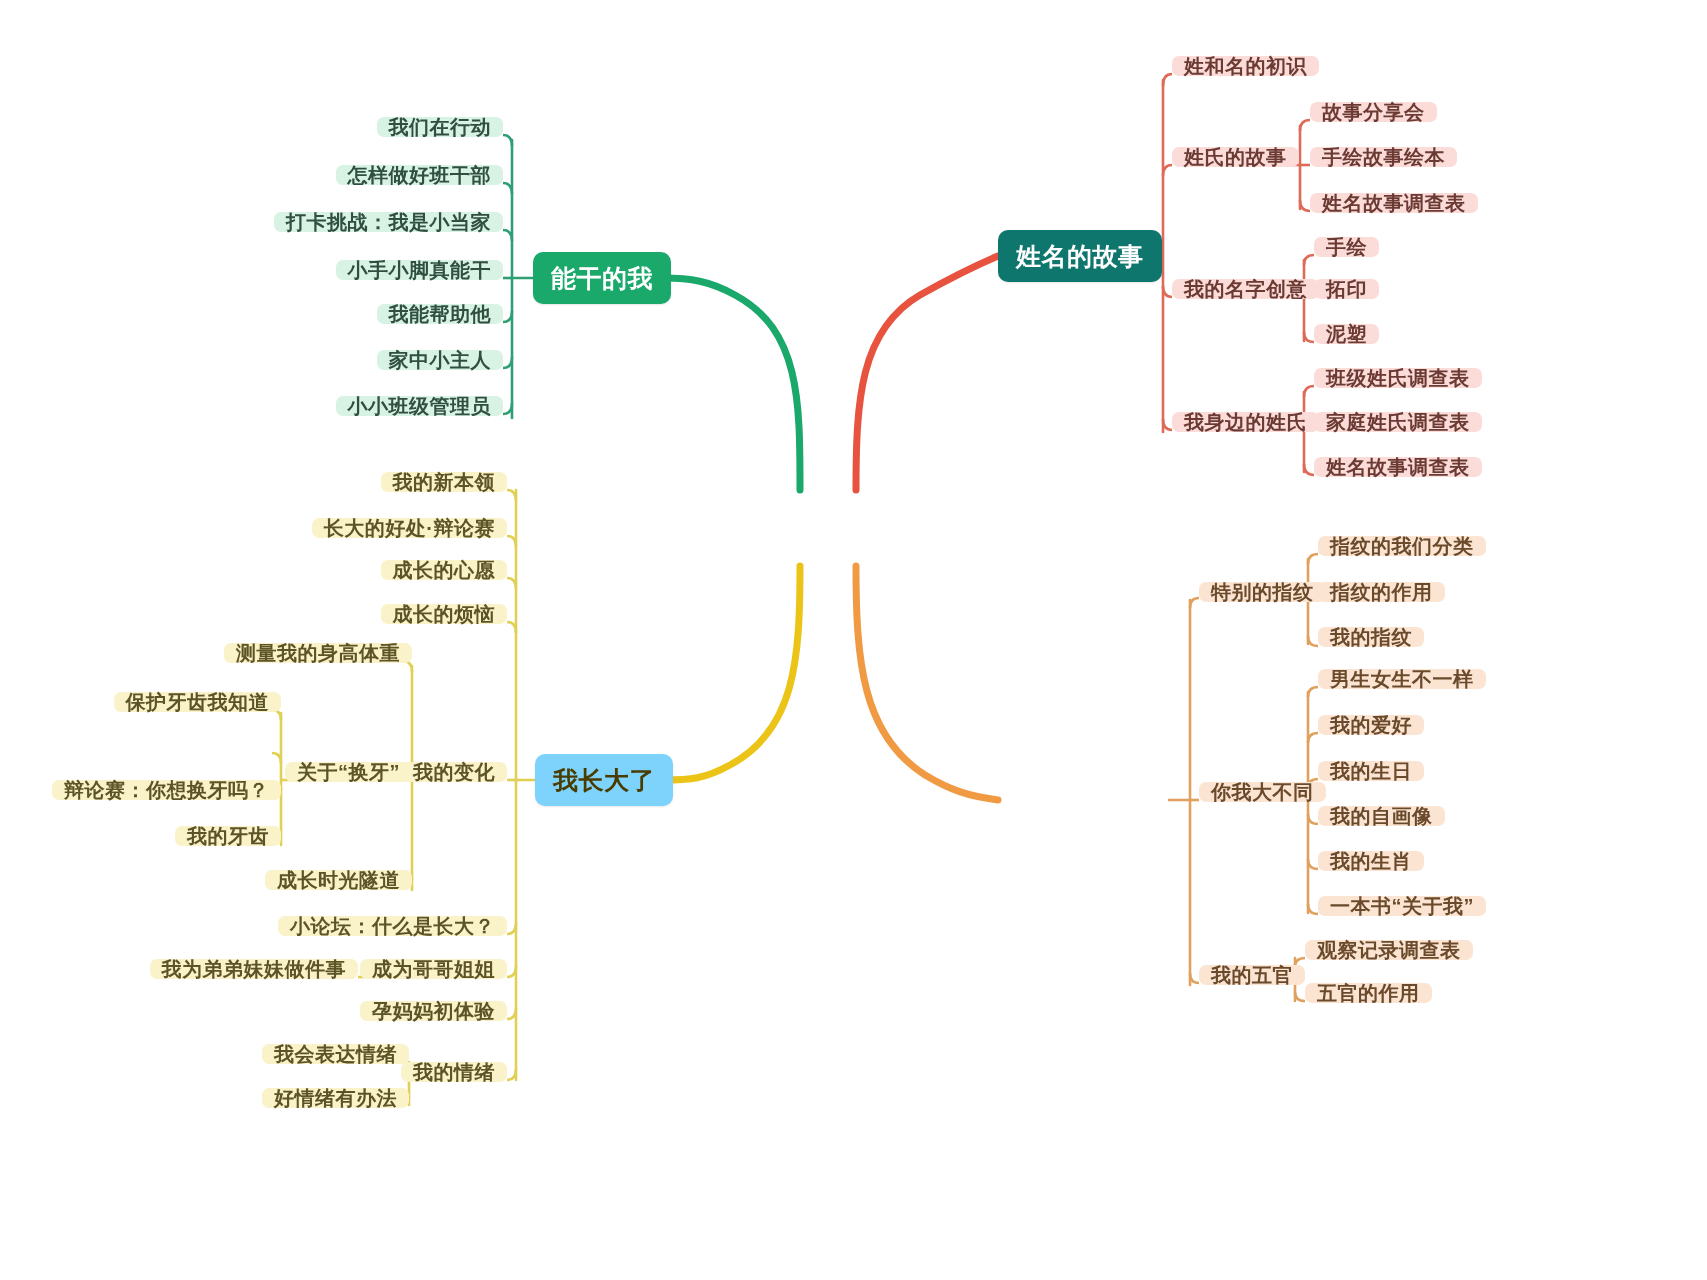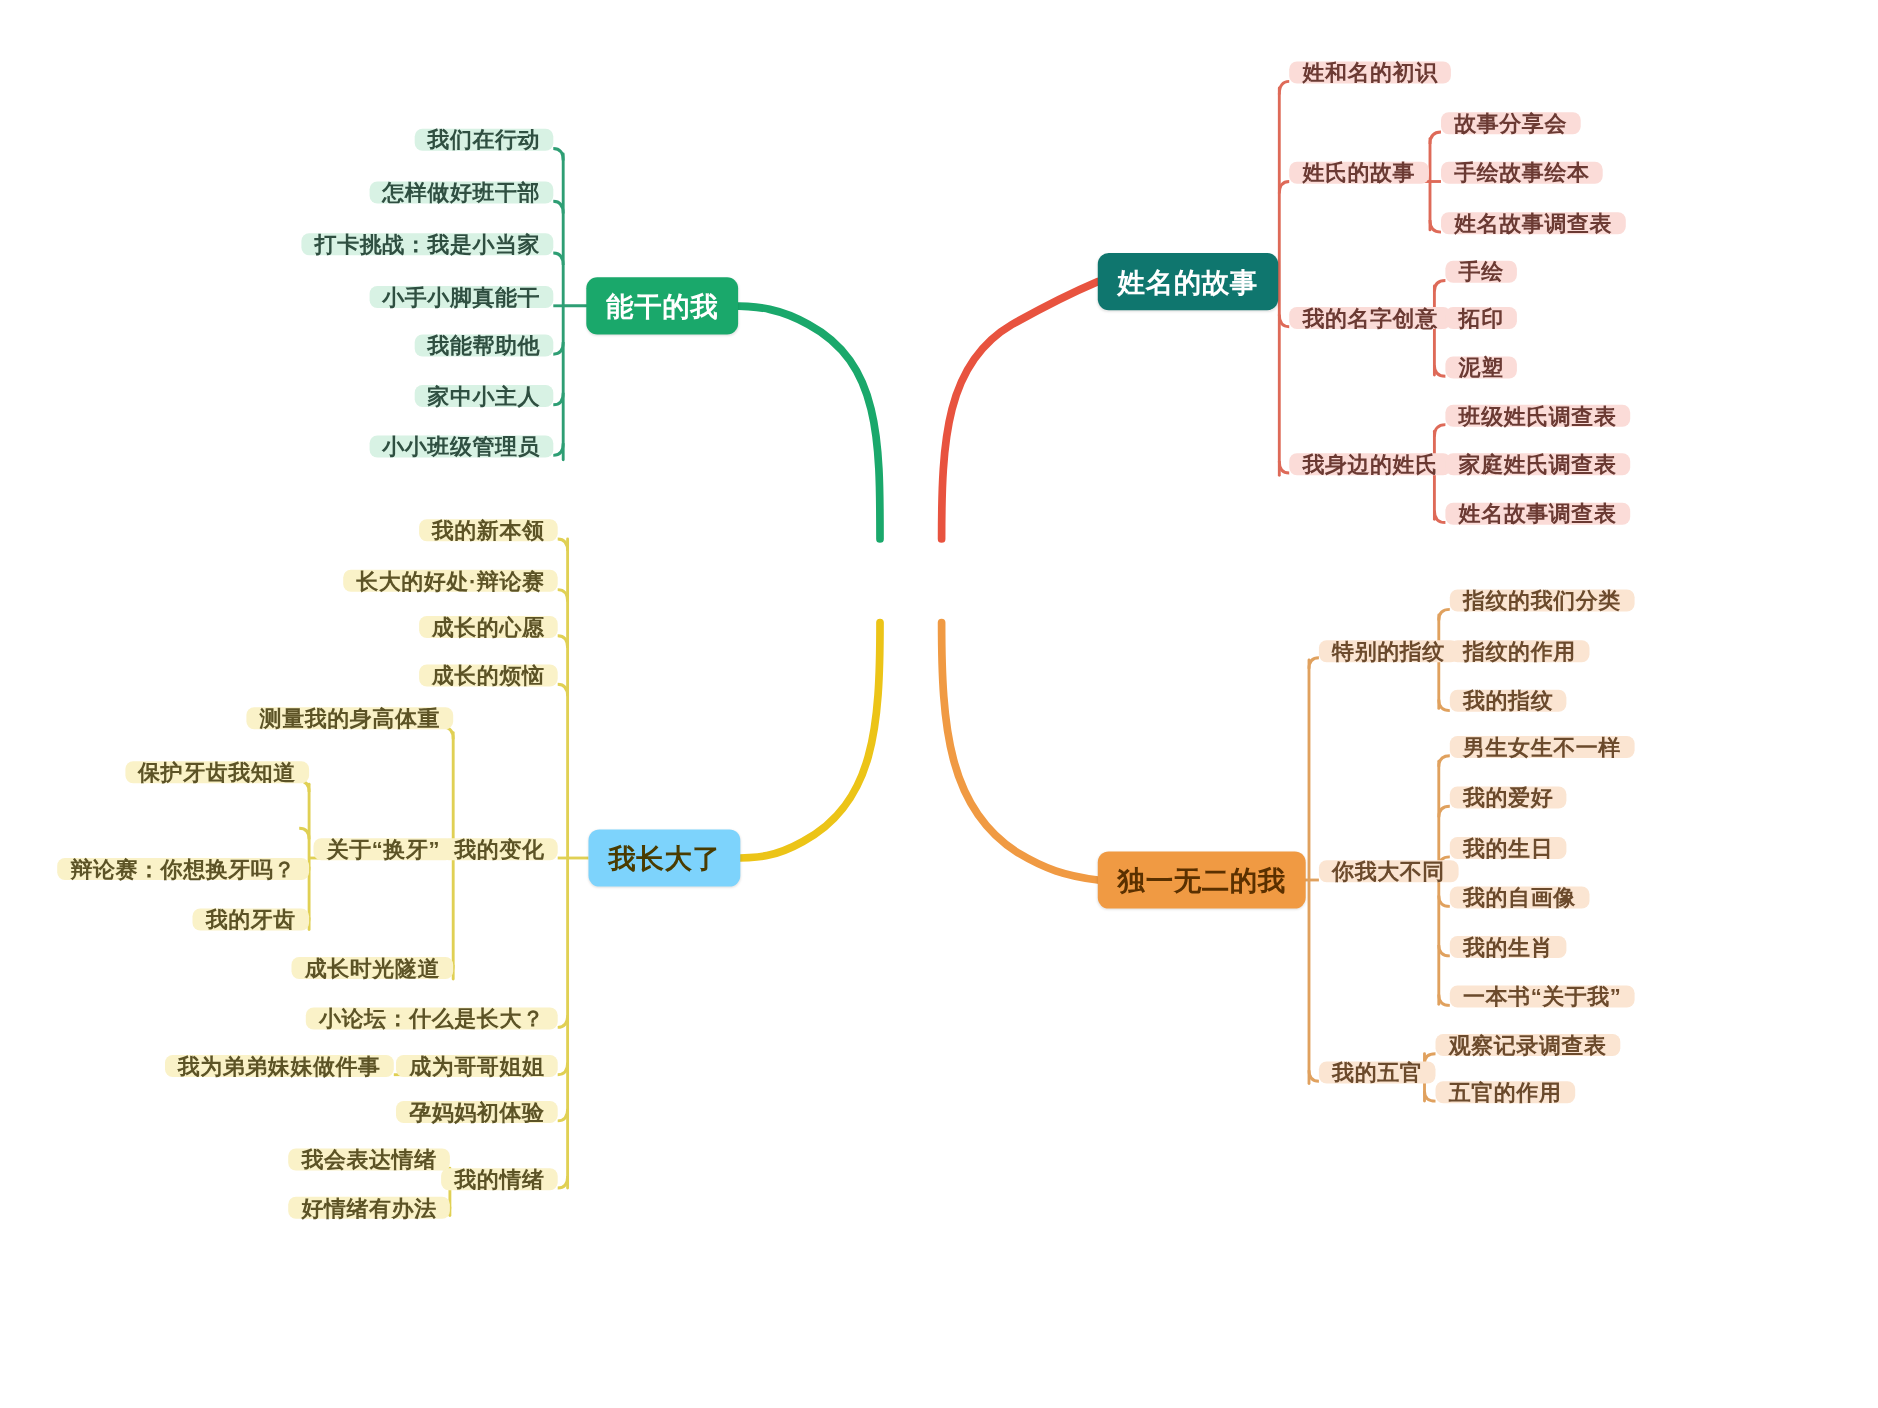--- a/index.html
+++ b/index.html
@@ -217,21 +217,20 @@
 
   <div class="node chip yellow" style="right:1200px;top:916px;">小论坛：什么是长大？</div>
   <div class="node chip yellow" style="right:1200px;top:959px;">成为哥哥姐姐</div>
   <div class="node chip yellow" style="right:1349px;top:959px;">我为弟弟妹妹做件事</div>
   <div class="node chip yellow" style="right:1200px;top:1001px;">孕妈妈初体验</div>
 
   <div class="node chip yellow" style="right:1200px;top:1062px;">我的情绪</div>
   <div class="node chip yellow" style="right:1298px;top:1044px;">我会表达情绪</div>
   <div class="node chip yellow" style="right:1298px;top:1088px;">好情绪有办法</div>
 
-  <div class="node main orange" style="left:998px;top:774px;">独一无二的我</div>
 
   <div class="node chip orange" style="left:1199px;top:582px;">特别的指纹</div>
   <div class="node chip orange" style="left:1199px;top:782px;">你我大不同</div>
   <div class="node chip orange" style="left:1199px;top:965px;">我的五官</div>
 
   <div class="node chip orange" style="left:1318px;top:536px;">指纹的我们分类</div>
   <div class="node chip orange" style="left:1318px;top:582px;">指纹的作用</div>
   <div class="node chip orange" style="left:1318px;top:627px;">我的指纹</div>
 
   <div class="node chip orange" style="left:1318px;top:669px;">男生女生不一样</div>

